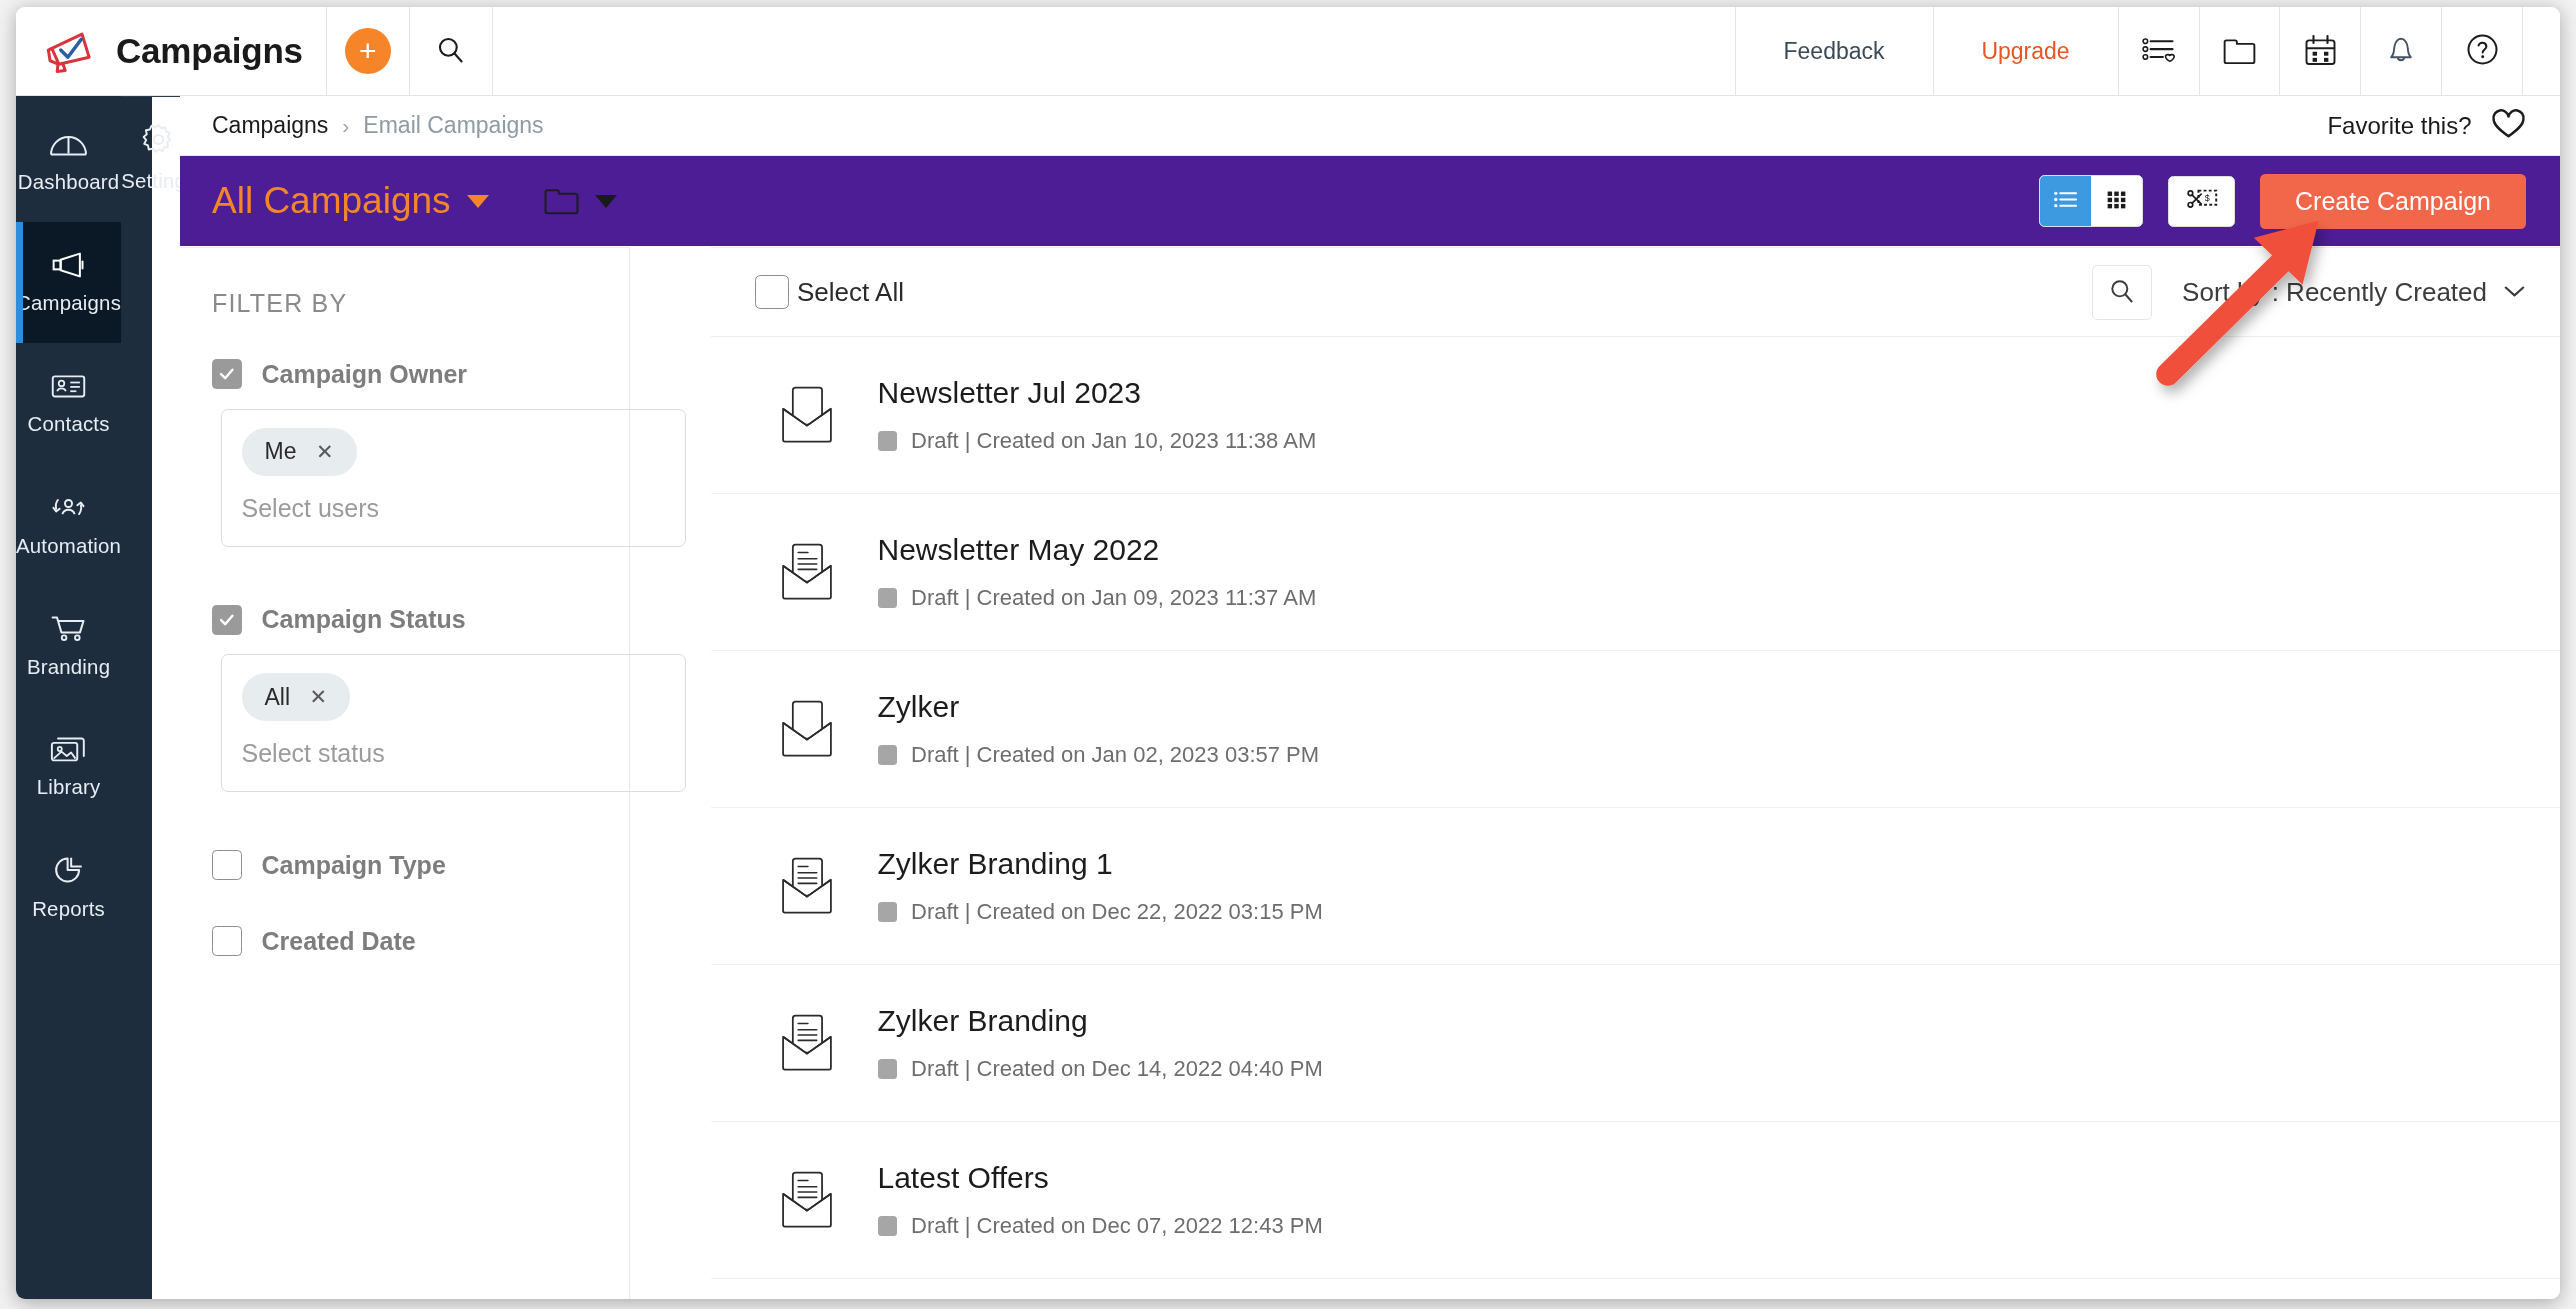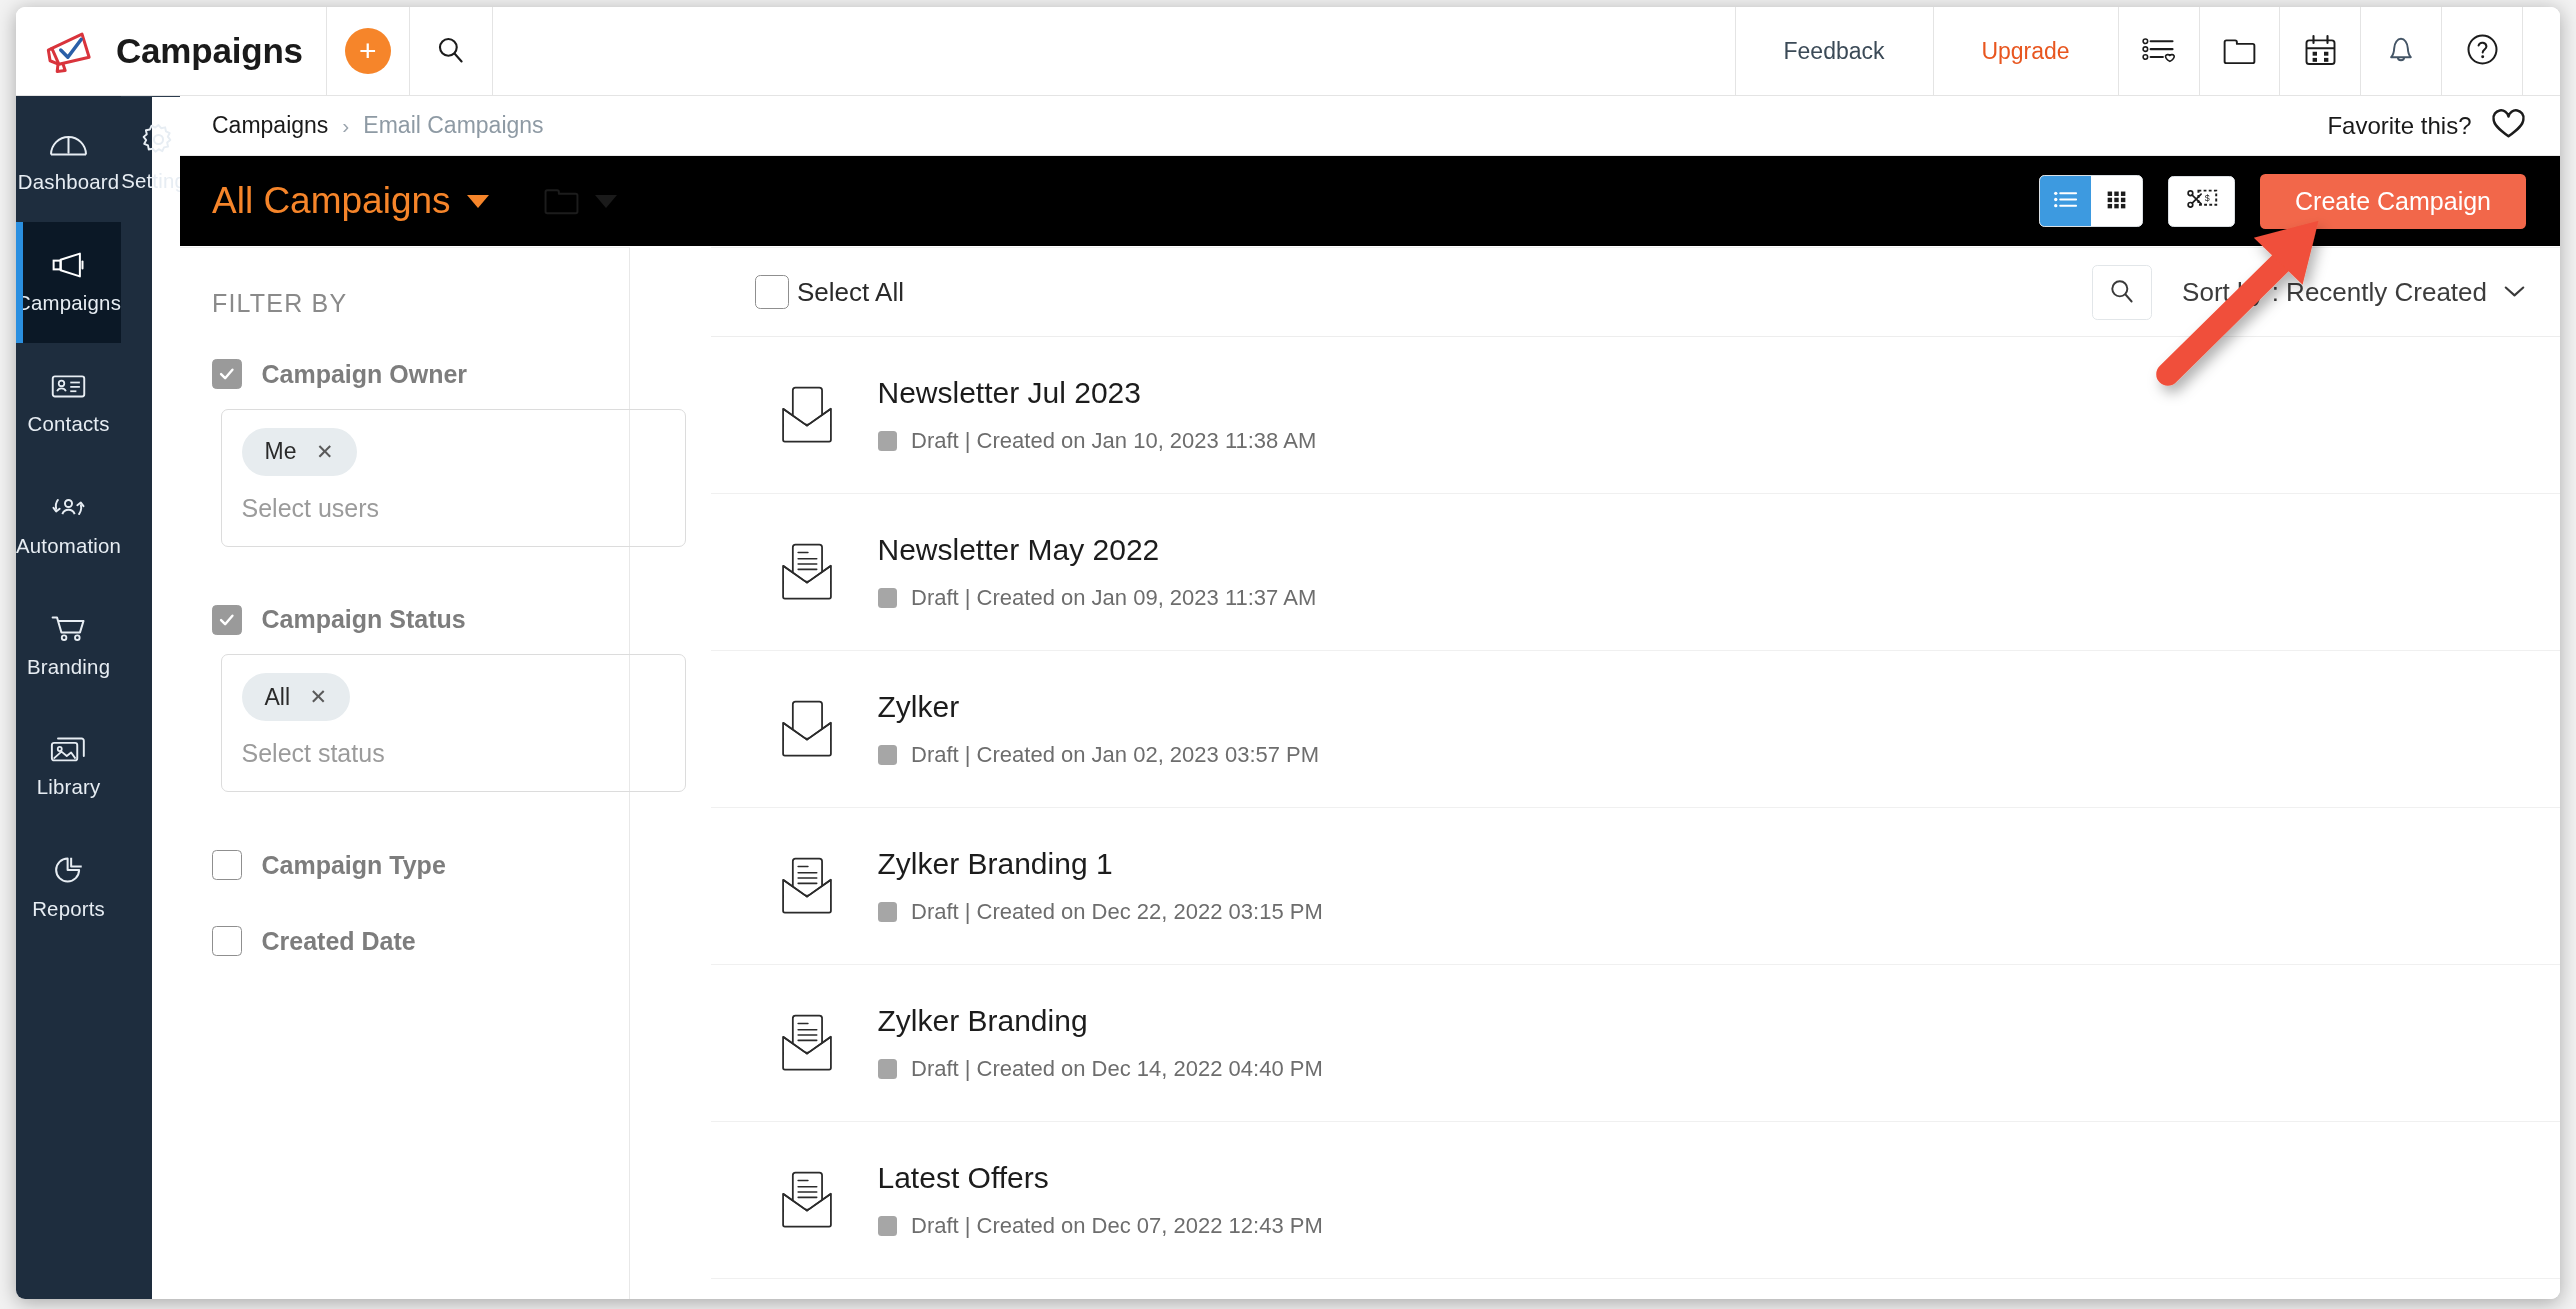--- a/index.html
+++ b/index.html
@@ -112,21 +112,21 @@
     margin-left: auto;
     display: flex; align-items: center; gap: 19.5px;
   }
   .fav-text { font-size: 24px; color: #1a1a1a; }
 
   
   .toolbar {
     position: absolute;
     left: 164px; right: 0; top: 149px;
     height: 90px;
-    background: #000000;
+    background: #4c1d95;
     display: flex; align-items: center;
     padding: 0 34px 0 32px;
   }
   .view-title {
     font-size: 37px; color: #f6852a; font-weight: normal;
     white-space: nowrap;
   }
   .caret-orange {
     width: 0; height: 0; margin-left: 16px;
     border-left: 11.5px solid transparent;

